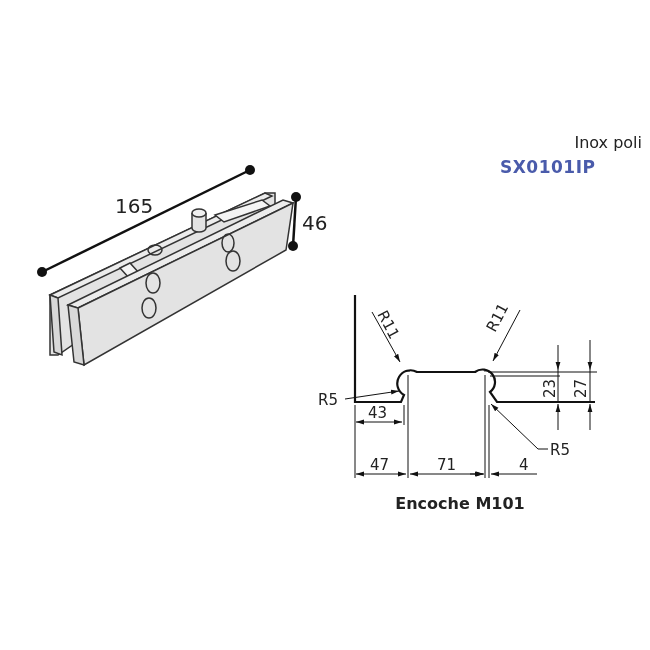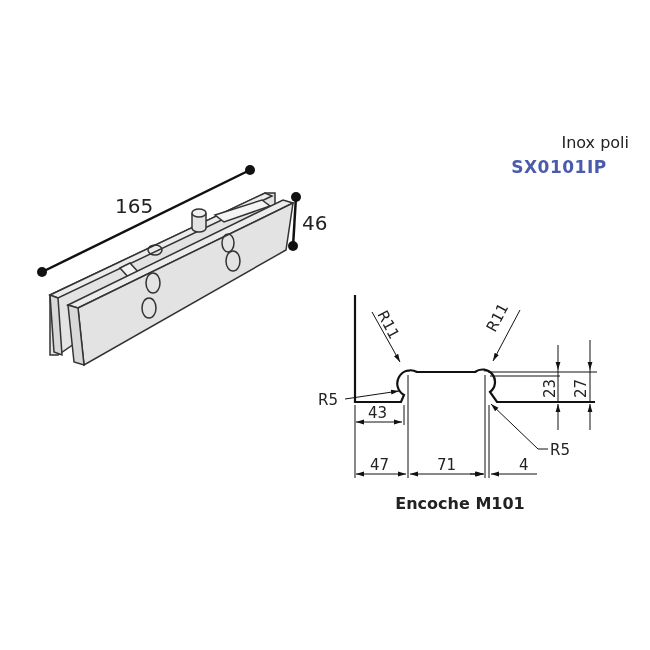--- a/index.html
+++ b/index.html
@@ -1,19 +1,19 @@
 <!DOCTYPE html>
 <html><head>
   <meta charset="utf-8">
   <style>
     html, body { margin: 0; padding: 0; background: #ffffff; }
     body { width: 650px; height: 650px; position: relative; overflow: hidden; font-family: "DejaVu Sans", sans-serif; }
     .abs { position: absolute; }
-    .finish { left: 511px; top: 133px; width: 118px; text-align: right; font-size: 16px; color: #222; font-family: "DejaVu Sans", sans-serif; }
-    .code { left: 500px; top: 157px; width: 118px; text-align: center; font-size: 17px; font-weight: bold; letter-spacing: 0.5px; font-family: "DejaVu Sans", sans-serif; }
+    .finish { left: 524px; top: 133px; width: 118px; text-align: right; font-size: 16px; color: #222; font-family: "DejaVu Sans", sans-serif; }
+    .code { left: 500px; top: 157px; width: 118px; text-align: left; font-size: 17px; font-weight: bold; letter-spacing: 0.5px; font-family: "DejaVu Sans", sans-serif; }
     .caption { left: 360px; top: 494px; width: 200px; text-align: center; font-size: 16px; color: #222; font-weight: bold; }
     svg text { font-family: "DejaVu Sans", sans-serif; fill: #222; }
   </style>
 </head>
 <body>
 
 <div class="abs finish">Inox poli</div>
 <div class="abs code" style="color:#4a5bab">SX0101IP</div>
 
 <svg class="abs" style="left:0;top:0" width="650" height="650" viewBox="0 0 650 650">

